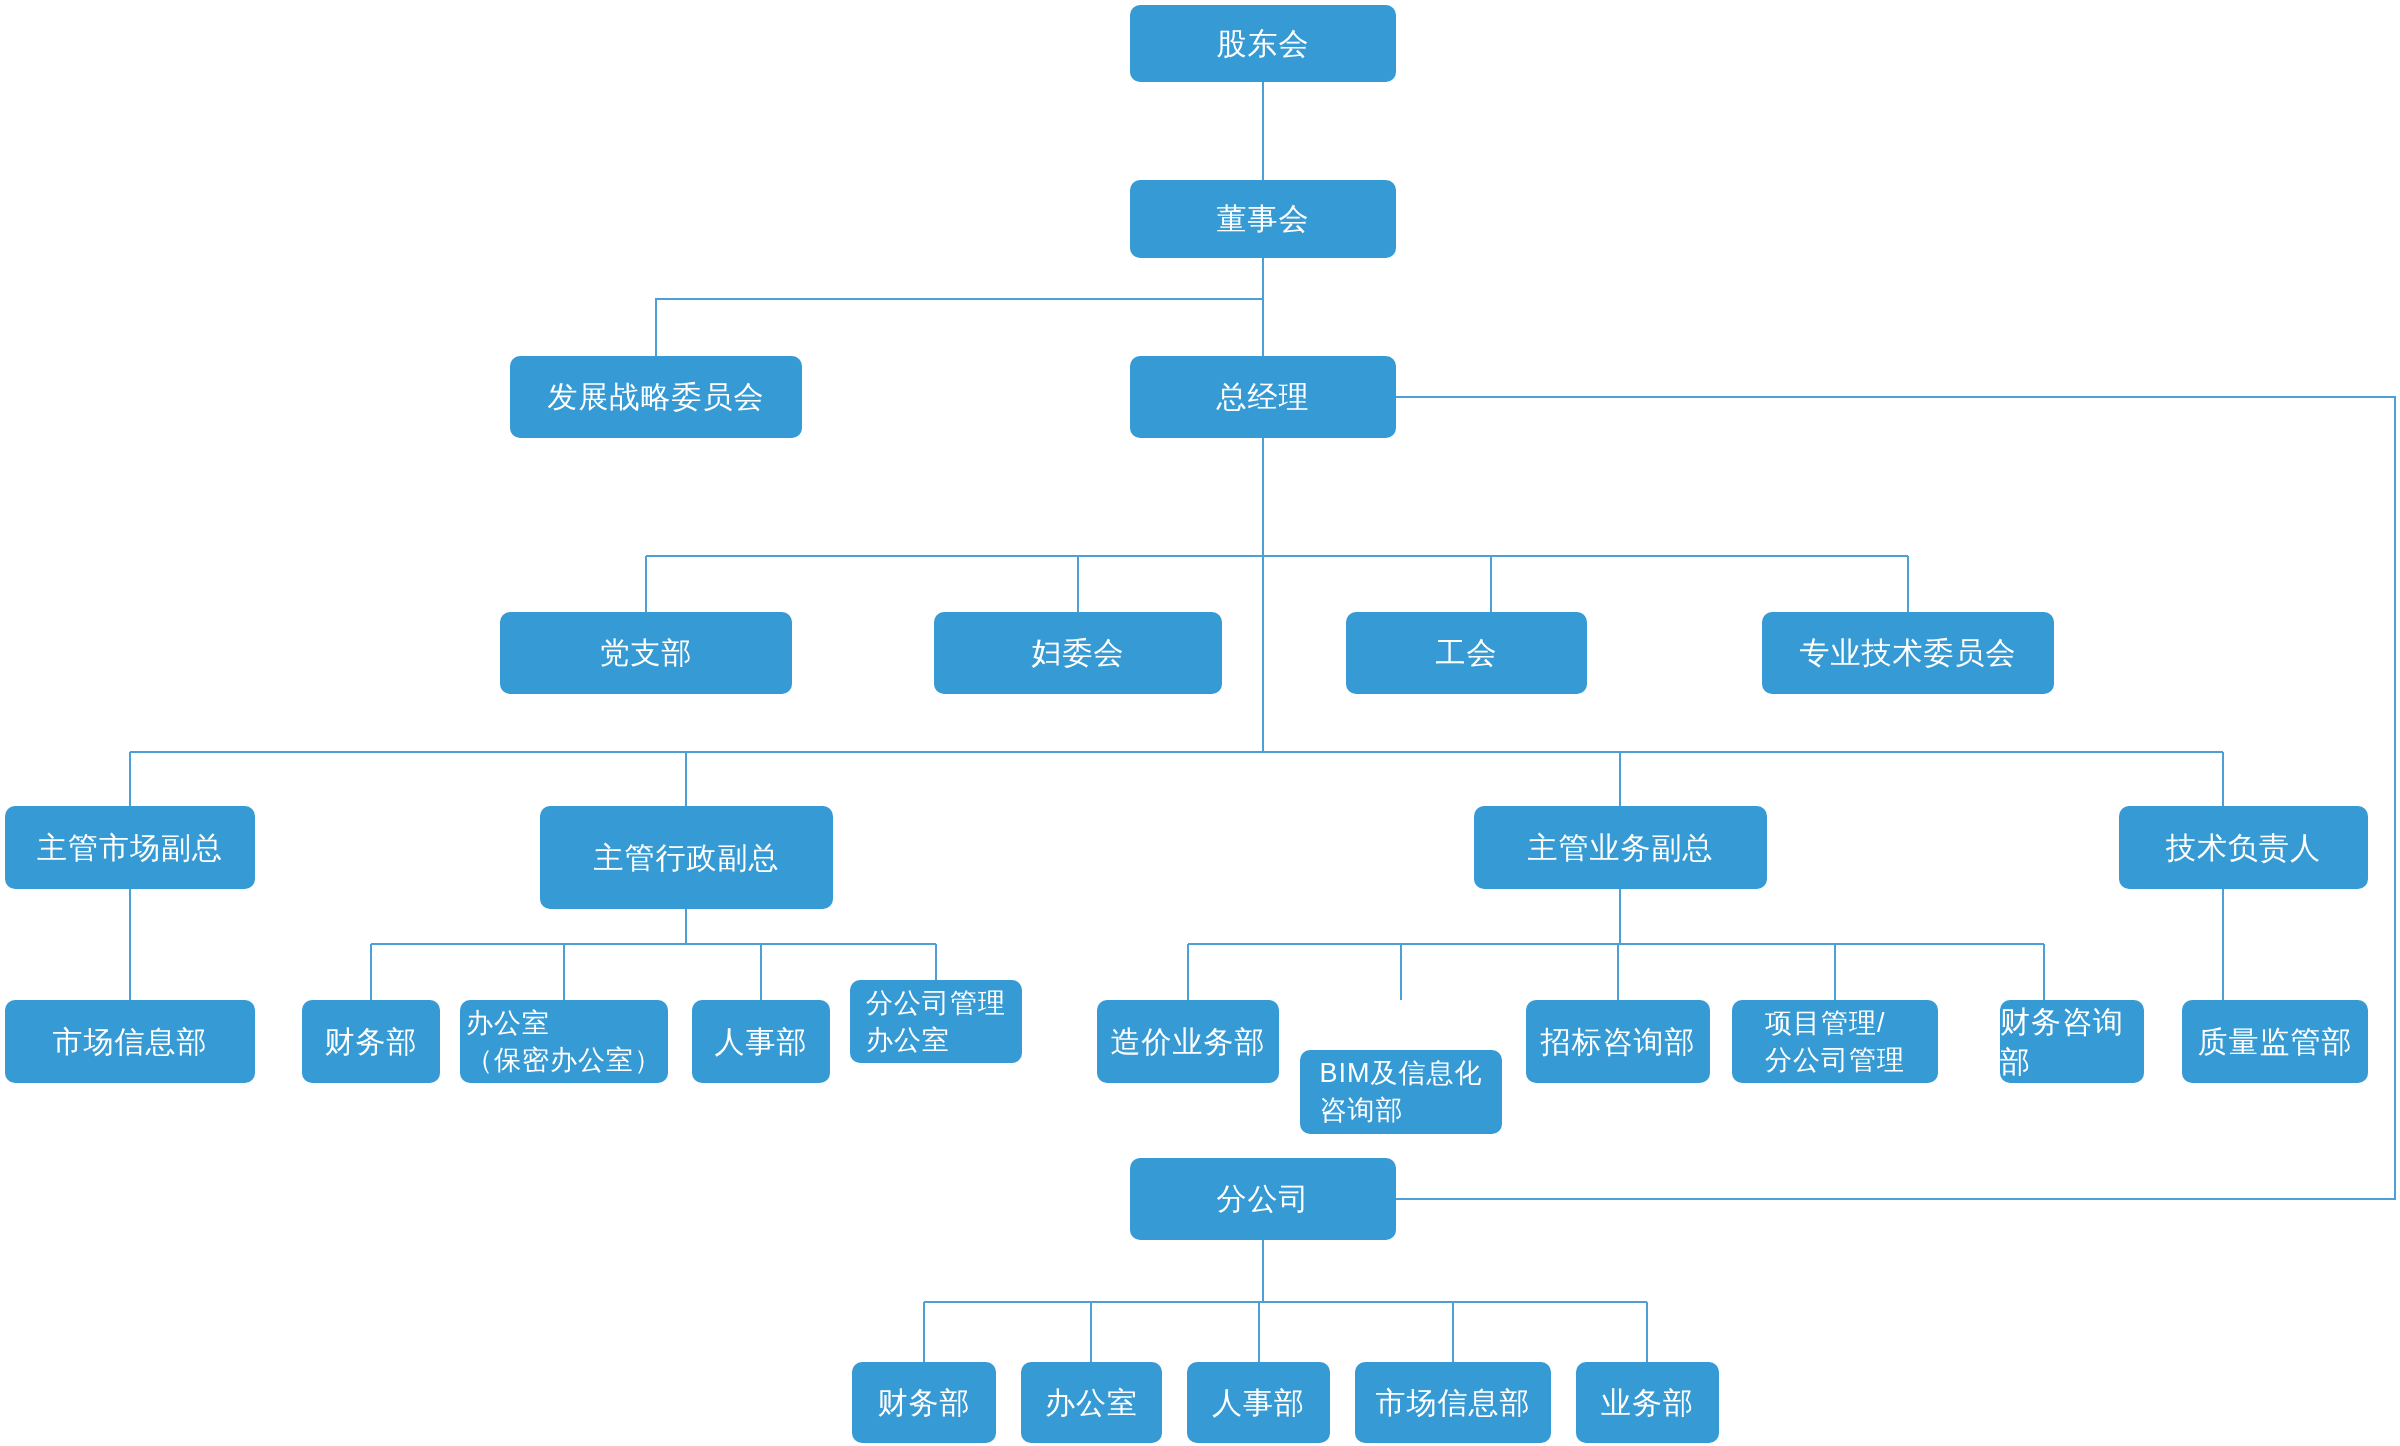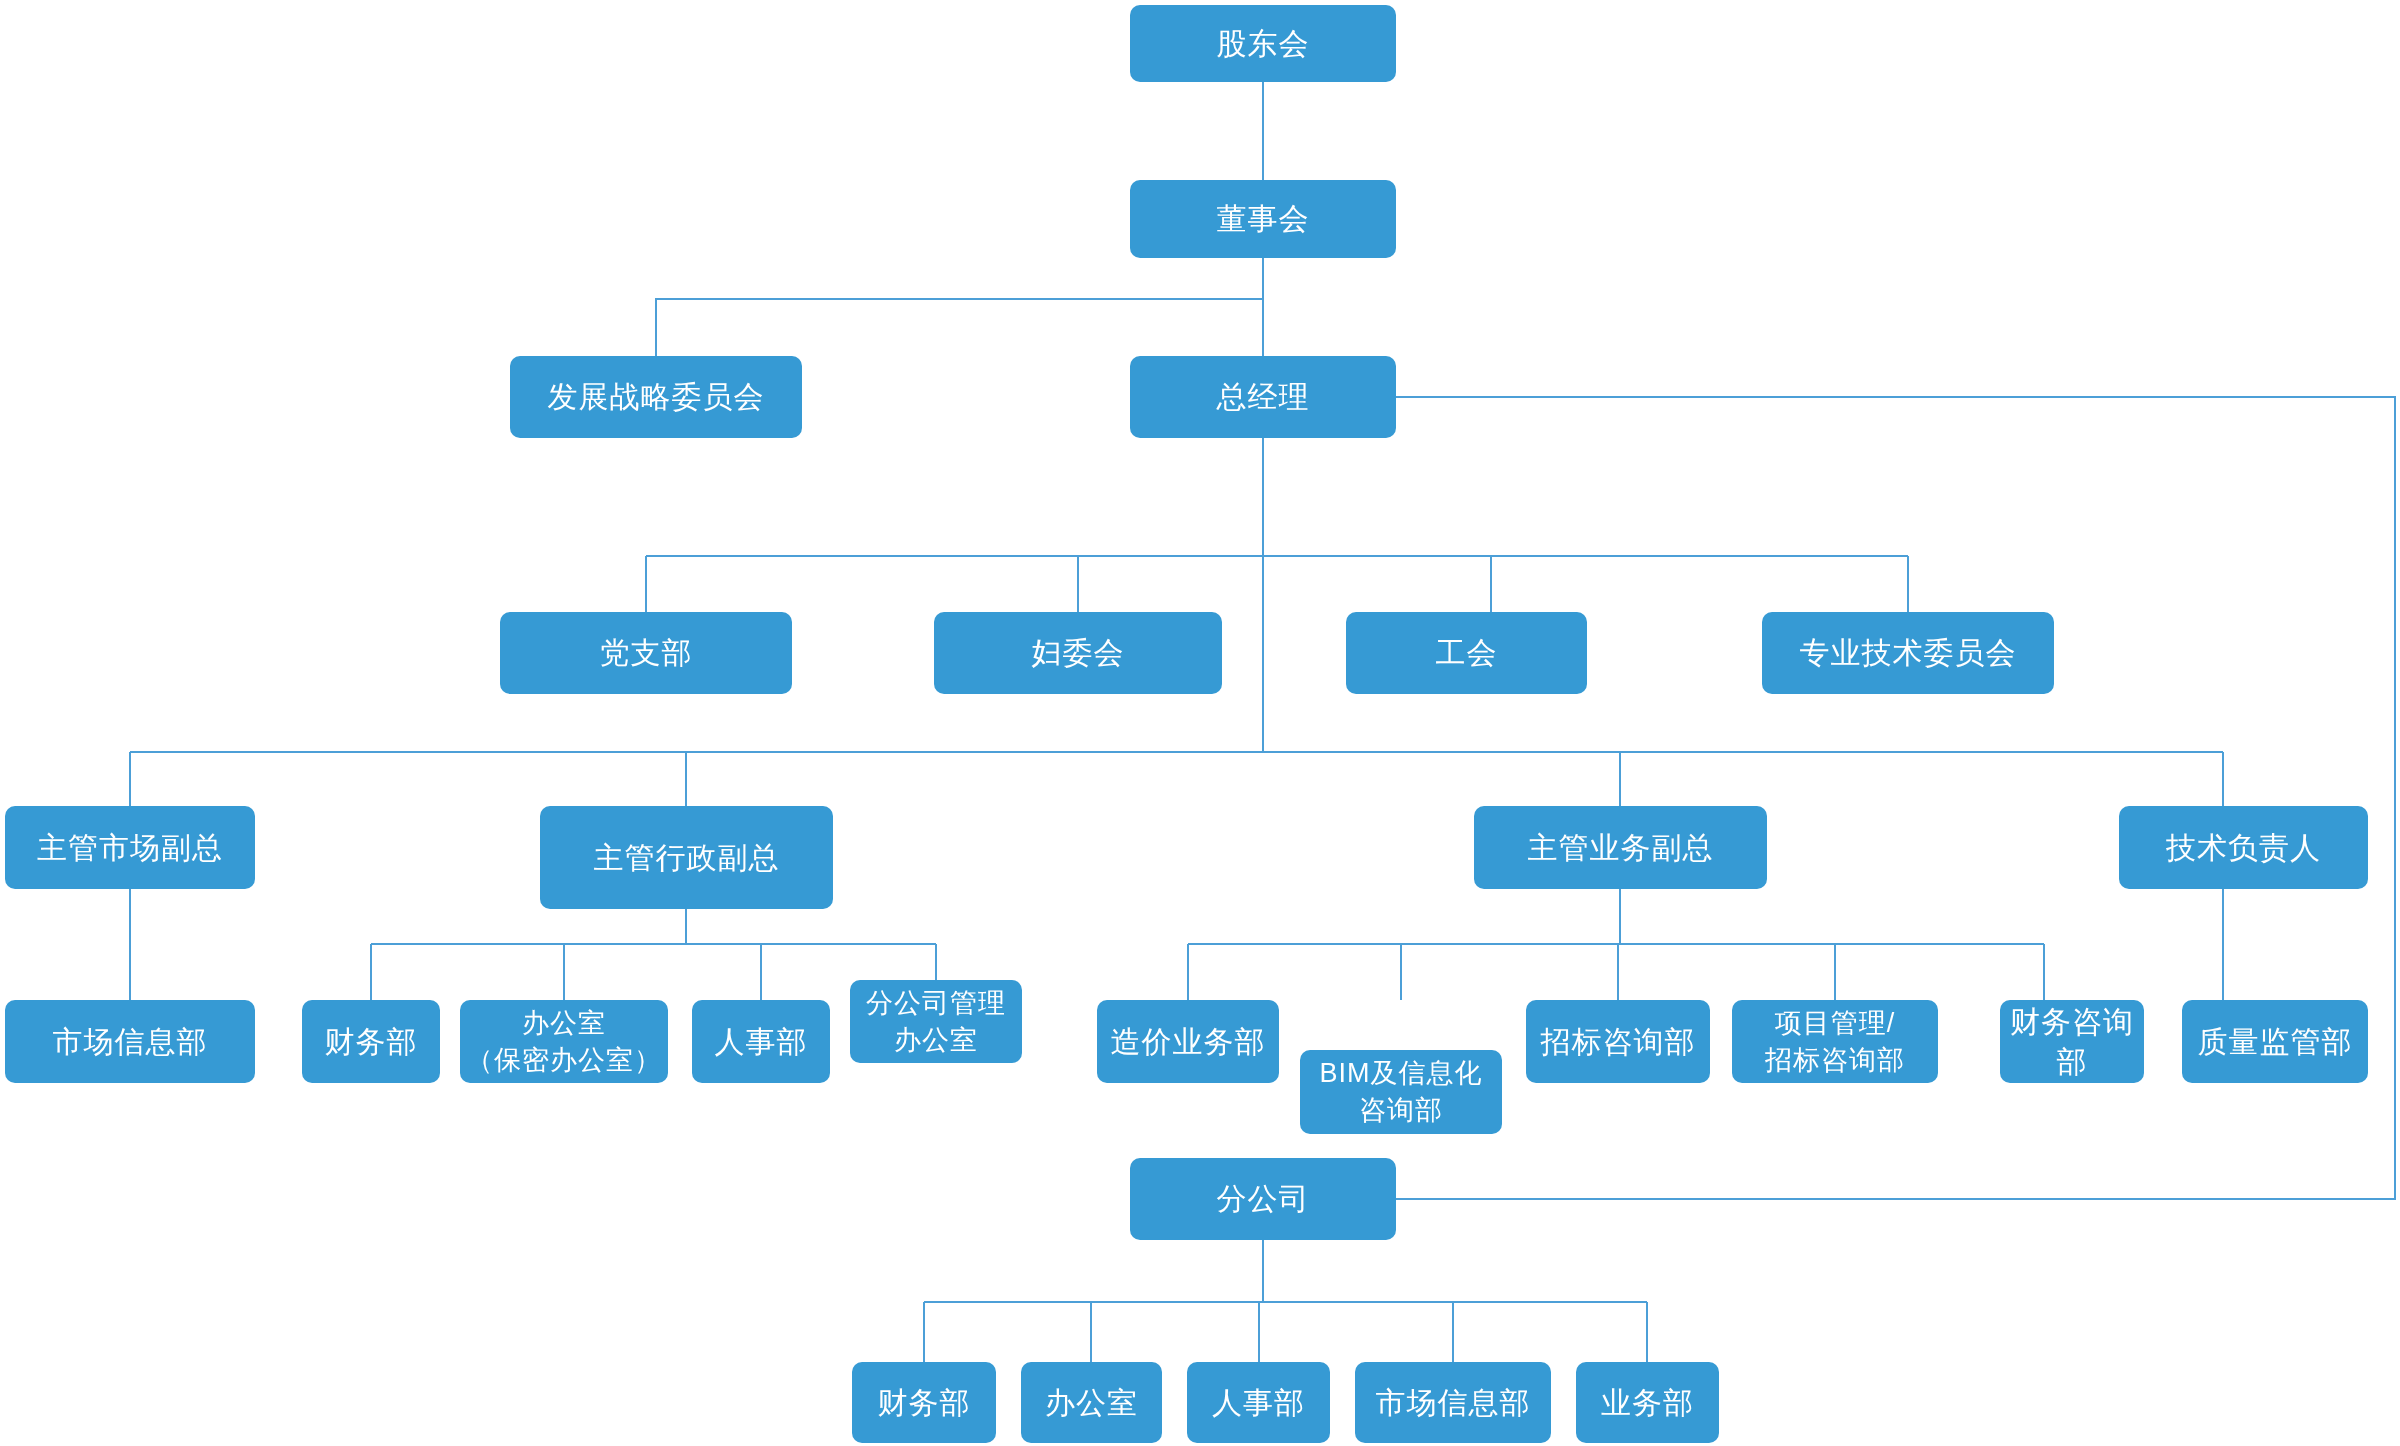--- a/index.html
+++ b/index.html
@@ -31,21 +31,21 @@
     fill: none;
   }
   .node {
     position: absolute;
     background: var(--box-fill);
     color: var(--text-color);
     border-radius: 10px;
     display: flex;
     align-items: center;
     justify-content: center;
-    text-align: center;
+    text-align: left;
     font-size: 30px;
     letter-spacing: 1px;
     line-height: 40px;
     white-space: pre-line;
   }
   .node.small {
     font-size: 27px;
     line-height: 37px;
   }
 </style>
@@ -90,21 +90,21 @@
   <div class="node small" style="left:460px;top:1000px;width:208px;height:83px">办公室
 （保密办公室）</div>
   <div class="node" style="left:692px;top:1000px;width:138px;height:83px">人事部</div>
   <div class="node small" style="left:850px;top:980px;width:172px;height:83px">分公司管理
 办公室</div>
   <div class="node" style="left:1097px;top:1000px;width:182px;height:83px">造价业务部</div>
   <div class="node small" style="left:1300px;top:1050px;width:202px;height:84px">BIM及信息化
 咨询部</div>
   <div class="node" style="left:1526px;top:1000px;width:184px;height:83px">招标咨询部</div>
   <div class="node small" style="left:1732px;top:1000px;width:206px;height:83px">项目管理/
-招标咨询部</div>
+分公司管理</div>
   <div class="node" style="left:2000px;top:1000px;width:144px;height:83px">财务咨询部</div>
   <div class="node" style="left:2182px;top:1000px;width:186px;height:83px">质量监管部</div>
 
   <div class="node" style="left:1130px;top:1158px;width:266px;height:82px">分公司</div>
 
   <div class="node" style="left:852px;top:1362px;width:144px;height:81px">财务部</div>
   <div class="node" style="left:1021px;top:1362px;width:141px;height:81px">办公室</div>
   <div class="node" style="left:1187px;top:1362px;width:143px;height:81px">人事部</div>
   <div class="node" style="left:1355px;top:1362px;width:196px;height:81px">市场信息部</div>
   <div class="node" style="left:1576px;top:1362px;width:143px;height:81px">业务部</div>

